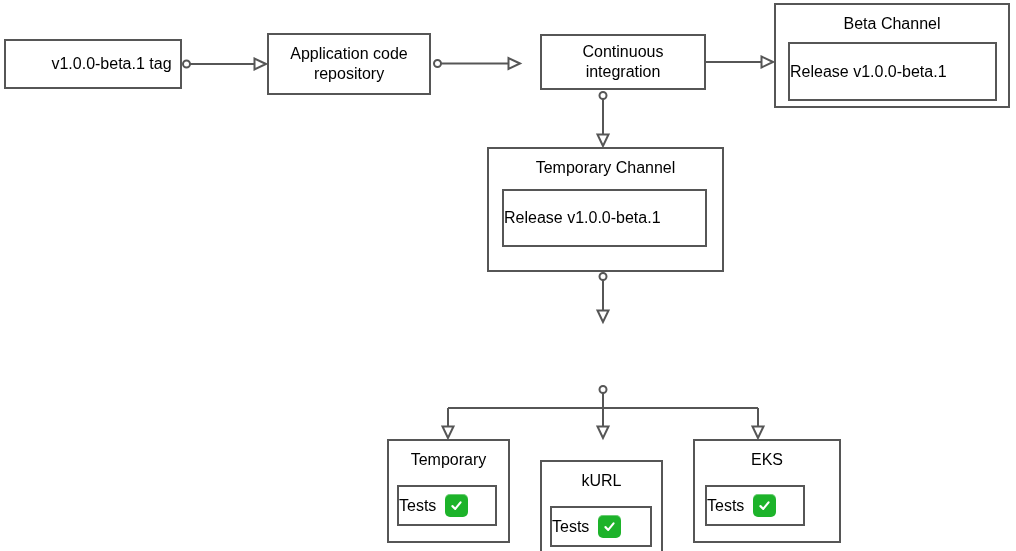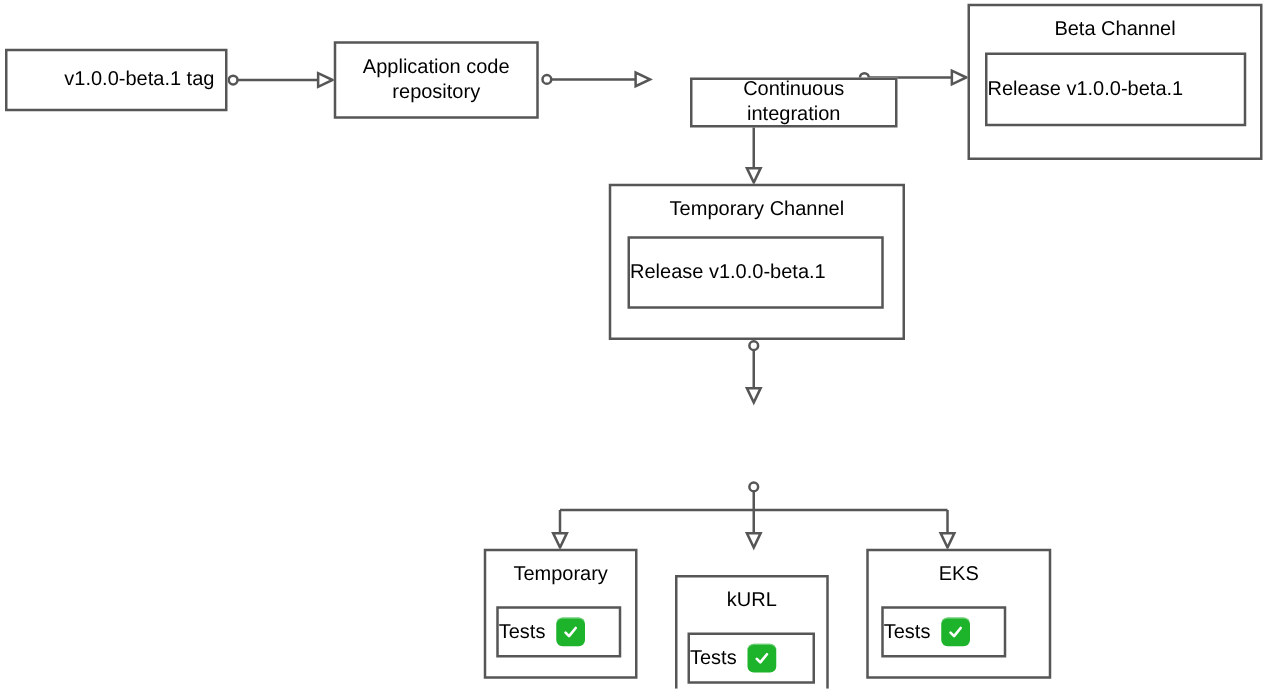--- a/index.html
+++ b/index.html
@@ -80,25 +80,25 @@
   </svg>
 
   <div class="node" style="left:4px; top:39px; width:178px; height:50px;padding-left:37px;">
     <span>v1.0.0-beta.1 tag</span>
   </div>
 
   <div class="node" style="left:267px; top:33px; width:164px; height:62px;">
     <span style="display:inline-block; max-width:130px;">Application code repository</span>
   </div>
 
-  <div class="node" style="left:552px; top:34px; width:166px; height:40px;margin-top:28px;">
+  <div class="node" style="left:540px; top:34px; width:166px; height:56px;">
     <span class="wrap-narrow">Continuous integration</span>
   </div>
 
-  <div class="node group" style="left:774px; top:3px; width:236px; height:125px;">
+  <div class="node group" style="left:774px; top:3px; width:236px; height:105px;">
     <div class="group-title">Beta Channel</div>
     <div class="inner" style="left:12px; top:37px; width:209px; height:59px;">
       <span>Release v1.0.0-beta.1</span>
     </div>
   </div>
 
   <div class="node group" style="left:487px; top:147px; width:237px; height:125px;">
     <div class="group-title">Temporary Channel</div>
     <div class="inner" style="left:13px; top:40px; width:205px; height:58px;">
       <span>Release v1.0.0-beta.1</span>

